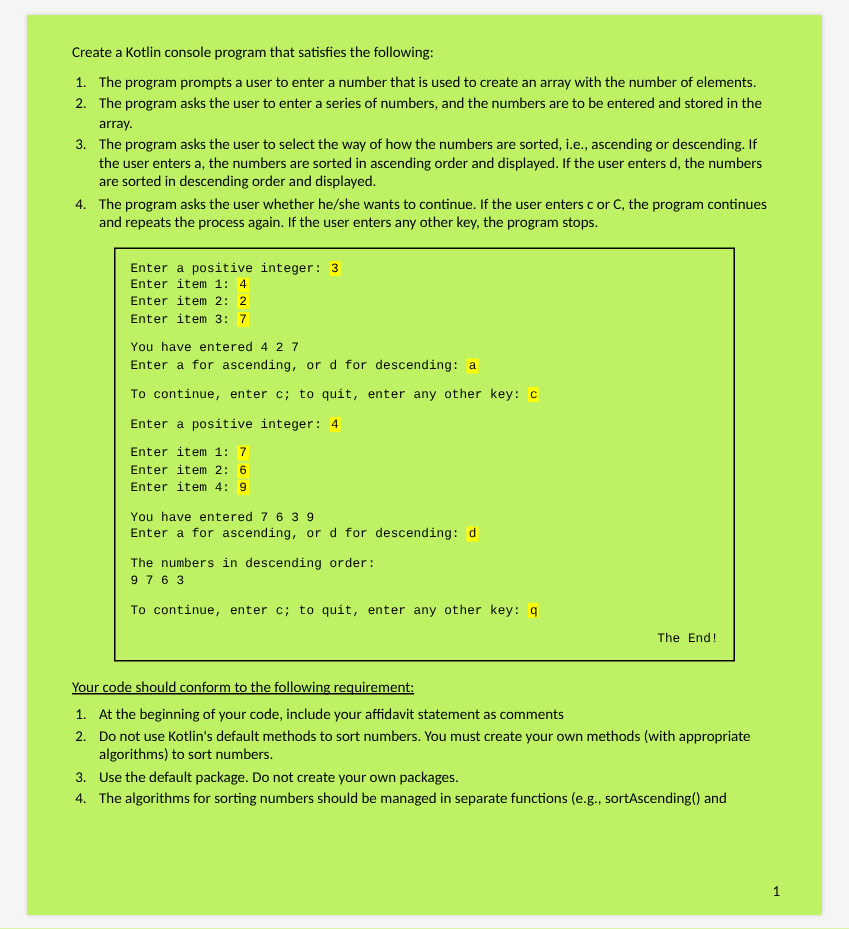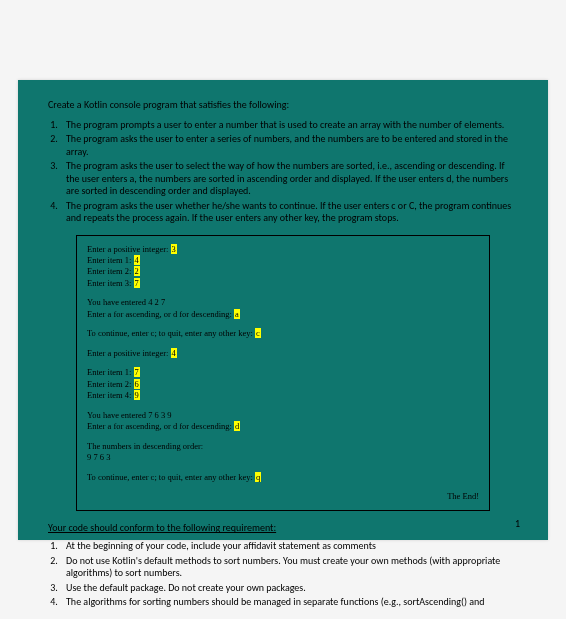--- a/index.html
+++ b/index.html
@@ -8,42 +8,42 @@
       font-size: 10px;
       color: #000;
       background: #f5f5f5;
       width: 566px;
       height: 619px;
       display: flex;
       align-items: center;
       justify-content: center;
     }
     .page {
-      background: #0f766e;
+      background: #bef264;
       width: 530px;
-      height: 460px;
+      height: 600px;
       padding: 18px 30px 15px 30px;
       box-shadow: 0 0 3px rgba(0,0,0,0.15);
       position: relative;
     }
     .intro { margin-bottom: 8px; }
     ol.reqs {
       margin-left: 12px;
       margin-bottom: 10px;
     }
     ol.reqs li {
       margin-bottom: 2px;
       padding-left: 6px;
       line-height: 1.25;
     }
     .console {
       border: 1px solid #000;
       margin: 8px 28px 10px 28px;
       padding: 8px 10px;
-      font-family: Liberation Serif, serif;
+      font-family: Liberation Mono, monospace;
       font-size: 8.5px;
       line-height: 1.35;
     }
     .console .block { margin-bottom: 8px; }
     .console .block:last-child { margin-bottom: 0; text-align: right; }
     .hl {
       background: #ffff00;
       padding: 0 1px;
     }
     .follow { margin-top: 6px; margin-bottom: 6px; text-decoration: underline; }

